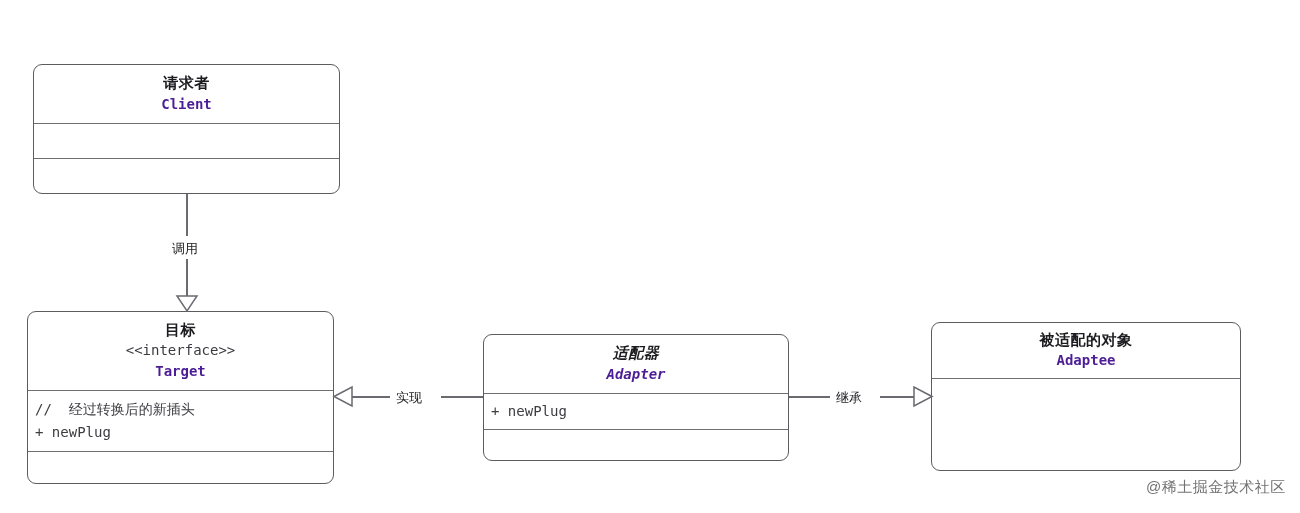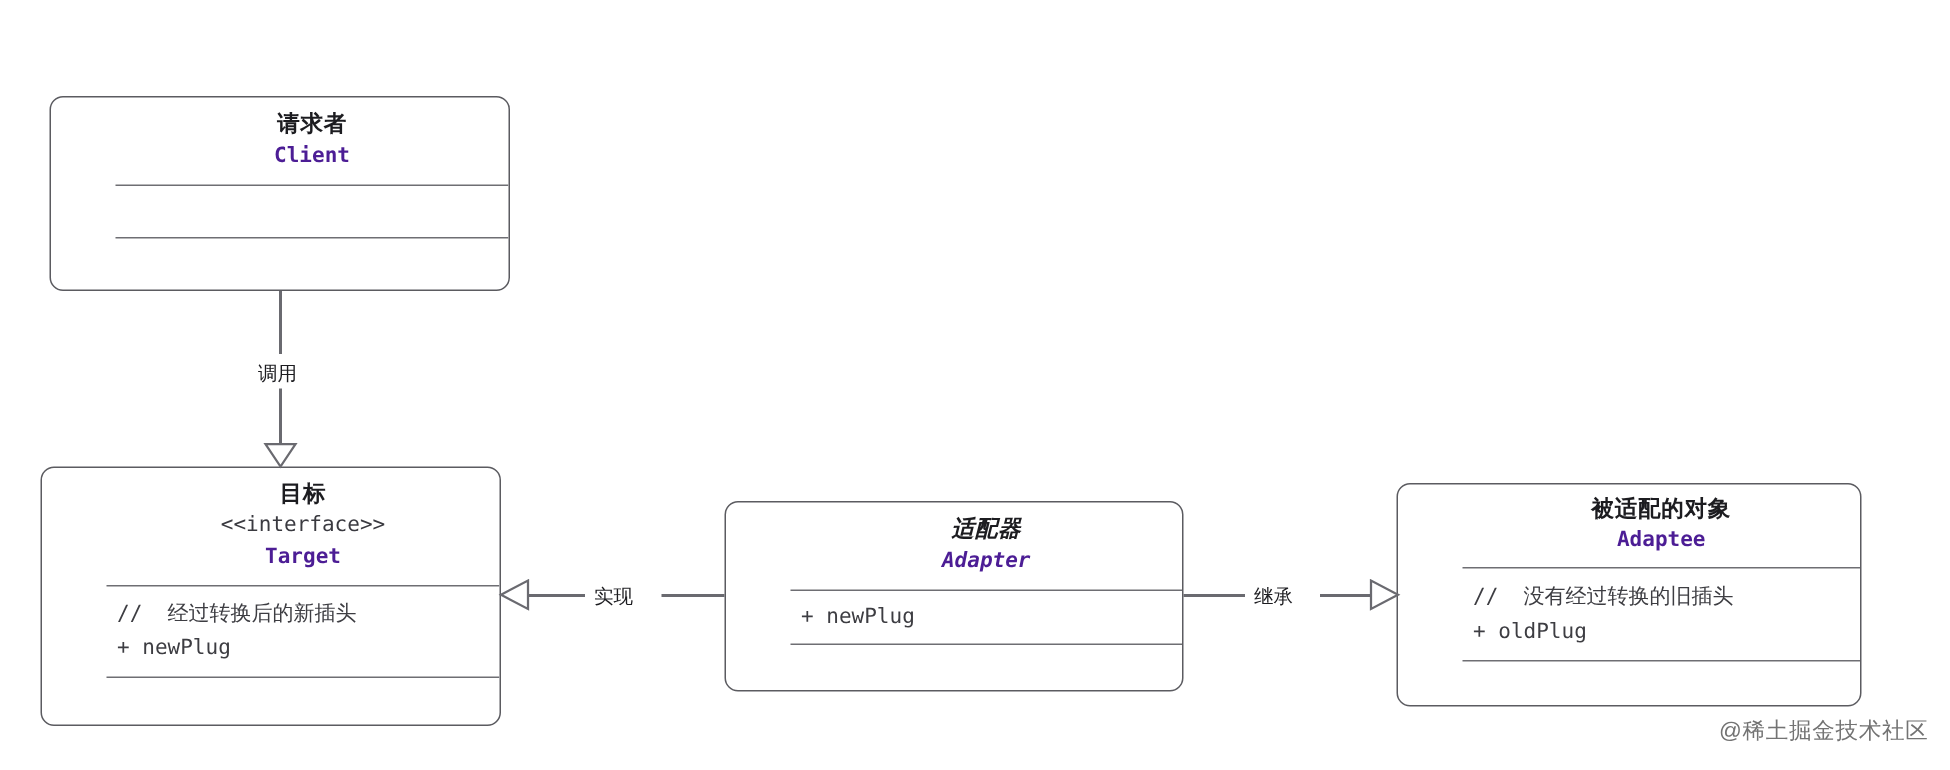--- a/index.html
+++ b/index.html
@@ -17,21 +17,20 @@
   }
 
   
   .uml-box {
     position: absolute;
     box-sizing: border-box;
     border: 1.6px solid #5b5b60;
     border-radius: 9px;
     background: #ffffff;
     overflow: hidden;
-    padding-left: 43px;
   }
   .compartment {
     box-sizing: border-box;
     position: relative;
   }
   .compartment + .compartment {
     border-top: 1.4px solid #6e6e73;
   }
 
   
@@ -153,24 +152,20 @@
       <div class="member">+ newPlug</div>
     </div>
     <div class="compartment c-empty" style="height:33px;"></div>
   </div>
 
   <div class="uml-box" style="left:931px; top:322px; width:310px; height:149px;">
     <div class="compartment c-head" style="height:55px;">
       <div class="title-cn">被适配的对象</div>
       <div class="title-en">Adaptee</div>
     </div>
-    <div class="compartment c-body" style="height:62px;">
-      <div class="member comment">//  没有经过转换的旧插头</div>
-      <div class="member">+ oldPlug</div>
-    </div>
     <div class="compartment c-empty" style="height:32px;"></div>
   </div>
 
   <div class="conn-line conn-v" style="left:186px; top:194px; height:42px;"></div>
   <div class="conn-line conn-v" style="left:186px; top:258px; height:42px;"></div>
   <svg class="arrowhead" style="left:176px; top:295px;" width="22" height="18" viewBox="0 0 22 18">
     <polygon points="1,1 21,1 11,16" fill="#ffffff" stroke="#6a6a70" stroke-width="1.5" stroke-linejoin="miter"></polygon>
   </svg>
   <div class="conn-label" style="left:168px; top:239px;">调用</div>
 

